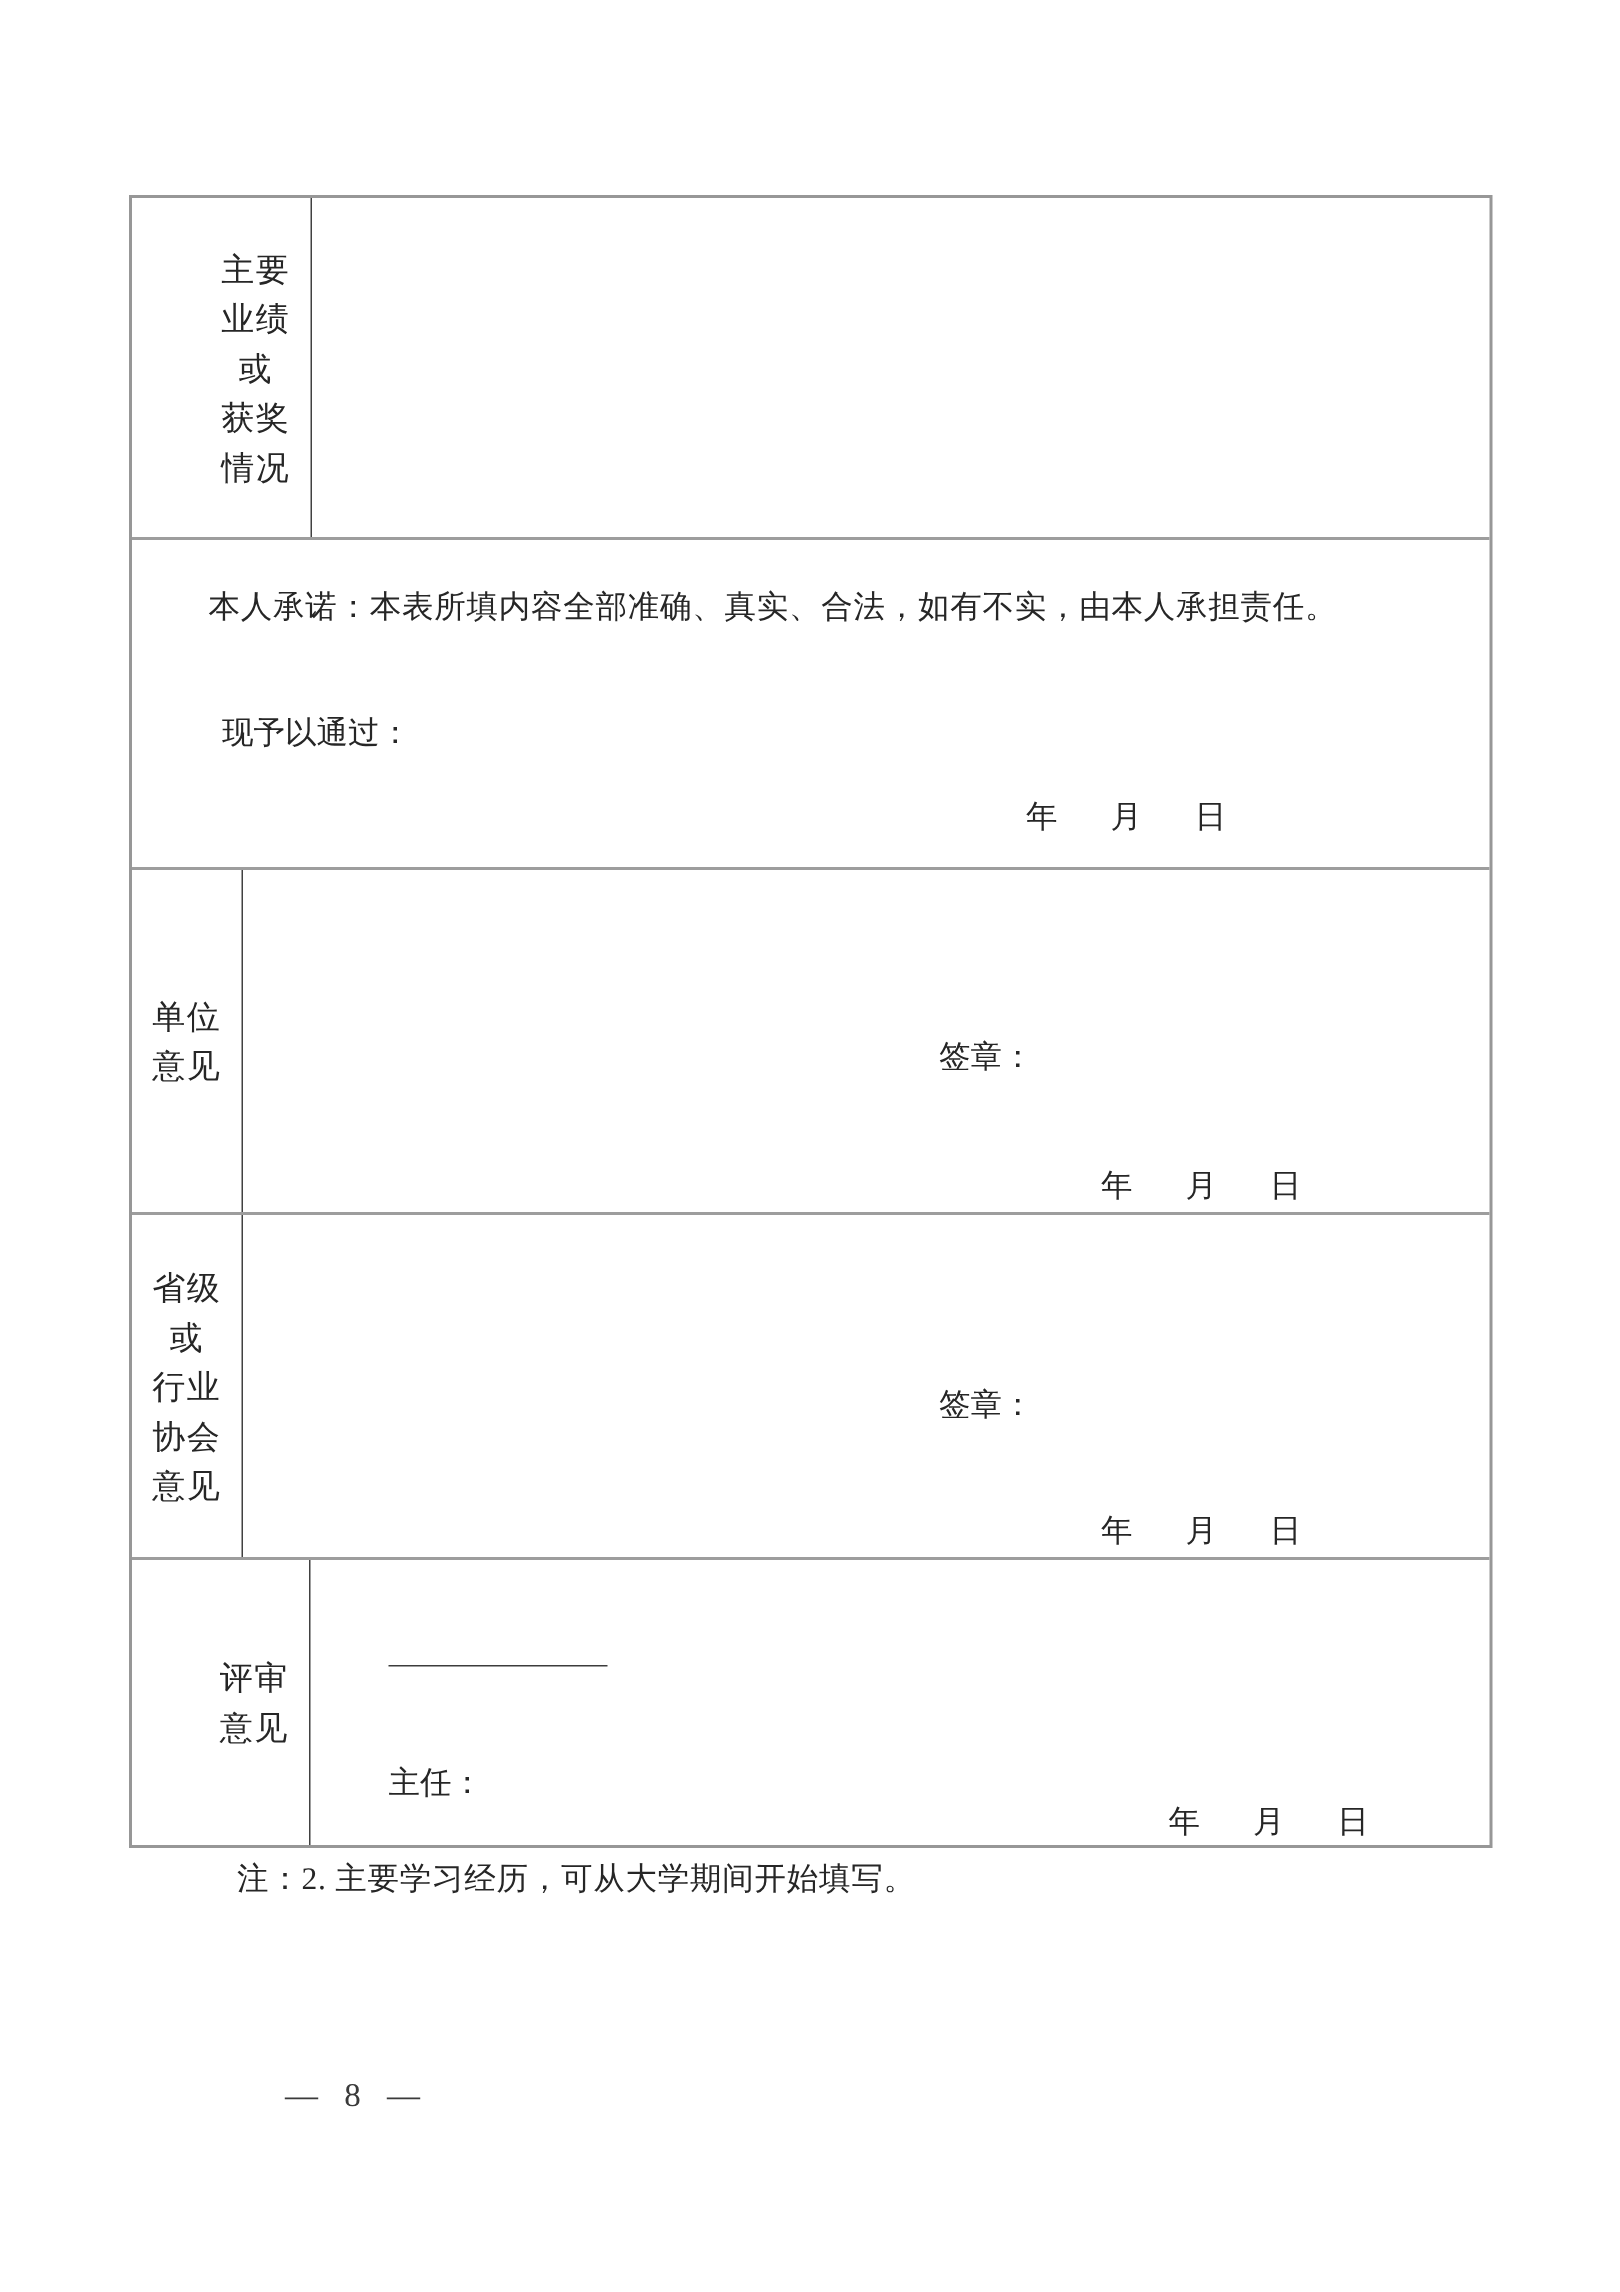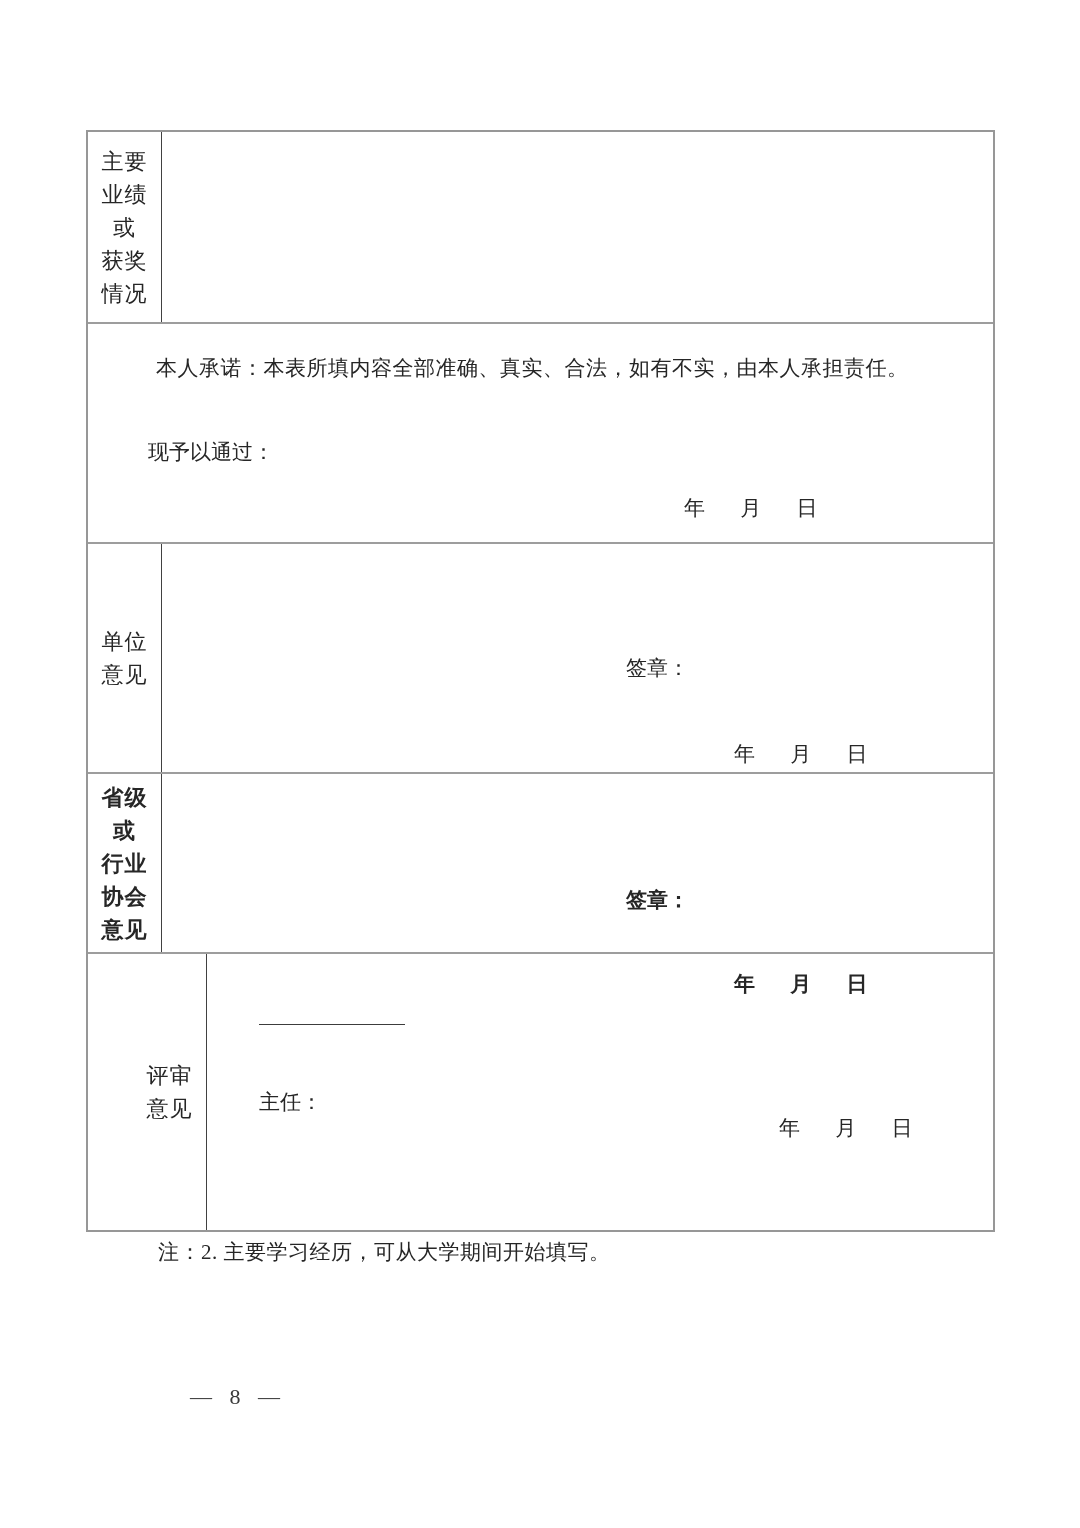--- a/index.html
+++ b/index.html
@@ -64,49 +64,49 @@
     font-size:22px;word-spacing:12px;color:#3a3a3a;
   }
 </style>
 </head>
 <body>
 
 <div class="page">
 
   <div class="form-table">
 
-    <div class="t-row" style="height:192px;">
+    <div class="t-row" style="height:228px;padding-left:46px;">
       <div class="t-label">主要
 业绩
 或
 获奖
 情况</div>
       <div class="t-content"></div>
     </div>
 
     <div class="t-row" style="height:220px;">
       <div class="t-content">
-        <div class="abs statement" style="left:26px;top:30px;right:4px;">
+        <div class="abs statement" style="left:9px;top:30px;right:4px;">
           <div class="indent">本人承诺：本表所填内容全部准确、真实、合法，如有不实，由本人承担责任。</div>
         </div>
         <div class="abs" style="left:60px;top:114px;">现予以通过：</div>
         <div class="abs date-line" style="left:596px;top:170px;">年 月 日</div>
       </div>
     </div>
 
     <div class="t-row" style="height:230px;justify-content:flex-end;">
       <div class="t-label">单位
 意见</div>
       <div class="t-content">
         <div class="abs" style="left:464px;top:110px;">签章：</div>
         <div class="abs date-line" style="left:572px;top:196px;">年 月 日</div>
       </div>
     </div>
 
-    <div class="t-row" style="height:180px;font-weight:bold;">
+    <div class="t-row" style="height:230px;">
       <div class="t-label">省级
 或
 行业
 协会
 意见</div>
       <div class="t-content">
         <div class="abs" style="left:464px;top:112px;">签章：</div>
         <div class="abs date-line" style="left:572px;top:196px;">年 月 日</div>
       </div>
     </div>

